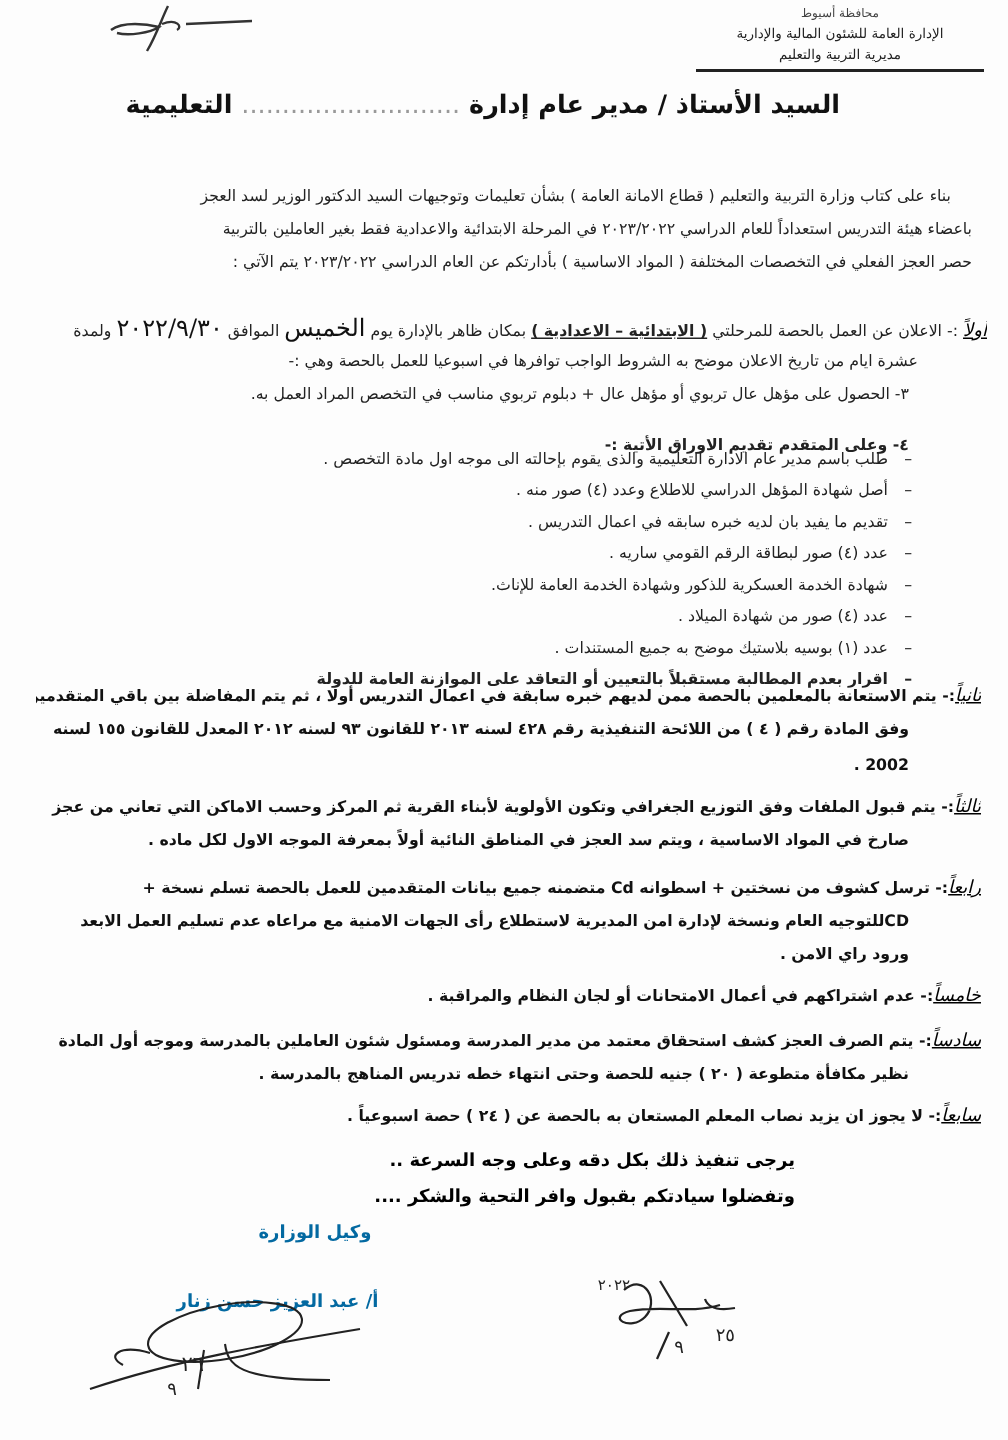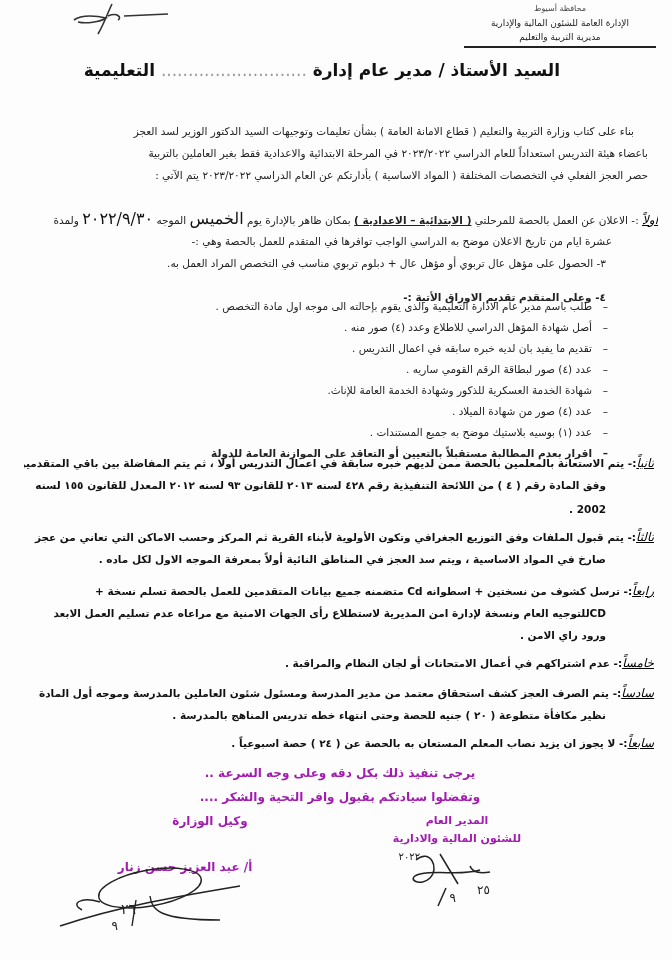--- a/index.html
+++ b/index.html
@@ -109,33 +109,33 @@
     color: #111;
     font-weight: bold;
   }
   .section .cont { display: block; padding-right: 48px; white-space: nowrap; overflow: hidden; }
   .section .first { display: block; white-space: nowrap; overflow: hidden; }
 
   .closing {
     position: absolute;
     left: 150px;
     width: 380px;
-    text-align: center;
+    text-align: right;
     font-weight: bold;
     font-size: 12px;
-    color: #a21caf;
+    color: #000000;
   }
 
   .sign-block {
     position: absolute;
     text-align: center;
     font-weight: bold;
     font-size: 11px;
     line-height: 18px;
-    color: #a21caf;
+    color: #0369a1;
   }
 
   svg.sig { position: absolute; overflow: visible; }
 </style>
 </head>
 <body>
 
 <div class="page">
 
   <svg class="sig" style="top:2px;left:68px;" width="110" height="32" viewBox="0 0 110 32">
@@ -161,27 +161,27 @@
     <span class="line-text">حصر العجز الفعلي في التخصصات المختلفة ( المواد الاساسية ) بأدارتكم عن العام الدراسي ٢٠٢٣/٢٠٢٢ يتم الآتي :</span>
   </div>
 
   <div class="para" style="top:208px; right:14px; width:650px;">
     <span class="line-text">
       <span class="label">أولاً</span>
       <span>:- الاعلان عن العمل بالحصة للمرحلتي</span>
       <span class="u">( الابتدائية – الاعدادية )</span>
       <span>بمكان ظاهر بالإدارة يوم</span>
       <span class="hand">الخميس</span>
-      <span>الموجه</span>
+      <span>الموافق</span>
       <span class="hand">٢٠٢٢/٩/٣٠</span>
       <span>ولمدة</span>
     </span>
   </div>
   <div class="para" style="top:230px; right:60px; width:560px;">
-    <span class="line-text">عشرة ايام من تاريخ الاعلان موضح به الدراسي الواجب توافرها في المتقدم للعمل بالحصة وهي :-</span>
+    <span class="line-text">عشرة ايام من تاريخ الاعلان موضح به الشروط الواجب توافرها في اسبوعيا للعمل بالحصة وهي :-</span>
     <span class="line-text" style="padding-right:6px;">٣- الحصول على مؤهل عال تربوي أو مؤهل عال + دبلوم تربوي مناسب في التخصص المراد العمل به.</span>
     <span class="line-text" style="padding-right:6px; margin-top:12px; font-weight:bold;">٤- وعلى المتقدم تقديم الاوراق الأتية :-</span>
   </div>
 
   <div class="list" style="top:296px; right:64px;">
     <span class="item"><span class="dash">–</span><span>طلب باسم مدير عام الادارة التعليمية والذى يقوم بإحالته الى موجه اول مادة التخصص .</span></span>
     <span class="item"><span class="dash">–</span><span>أصل شهادة المؤهل الدراسي للاطلاع وعدد (٤) صور منه .</span></span>
     <span class="item"><span class="dash">–</span><span>تقديم ما يفيد بان لديه خبره سابقه في اعمال التدريس .</span></span>
     <span class="item"><span class="dash">–</span><span>عدد (٤) صور لبطاقة الرقم القومي ساريه .</span></span>
     <span class="item"><span class="dash">–</span><span>شهادة الخدمة العسكرية للذكور وشهادة الخدمة العامة للإناث.</span></span>
@@ -216,24 +216,20 @@
     <span class="cont">نظير مكافأة متطوعة ( ٢٠ ) جنيه للحصة وحتى انتهاء خطه تدريس المناهج بالمدرسة .</span>
   </div>
 
   <div class="section" style="top:732px;">
     <span class="first"><span class="label">سابعاً</span><span>:- لا يجوز ان يزيد نصاب المعلم المستعان به بالحصة عن ( ٢٤ ) حصة اسبوعياً .</span></span>
   </div>
 
   <div class="closing" style="top:766px;">يرجى تنفيذ ذلك بكل دقه وعلى وجه السرعة ..</div>
   <div class="closing" style="top:790px;">وتفضلوا سيادتكم بقبول وافر التحية والشكر ....</div>
 
-  <div class="sign-block" style="top:812px; right:140px; width:150px;">
-    <div>المدير العام</div>
-    <div>للشئون المالية والادارية</div>
-  </div>
   <svg class="sig" style="top:848px; left:400px;" width="130" height="60" viewBox="0 0 130 60">
     <path d="M16,12 C30,0 40,20 30,30 C20,40 4,30 20,26 C40,22 60,28 80,22 M40,6 L58,36 M70,18 C72,24 78,26 90,24 M46,40 L38,58" stroke="#222" stroke-width="1.5" fill="none"></path>
     <text x="20" y="12" font-size="10" fill="#222" font-family="DejaVu Sans, sans-serif">٢٠٢٢</text>
     <text x="56" y="54" font-size="12" fill="#222" font-family="DejaVu Sans, sans-serif">٩</text>
     <text x="90" y="46" font-size="12" fill="#222" font-family="DejaVu Sans, sans-serif">٢٥</text>
   </svg>
 
   <div class="sign-block" style="top:812px; left:150px; width:120px; font-size:12px;">
     <div>وكيل الوزارة</div>
   </div>

